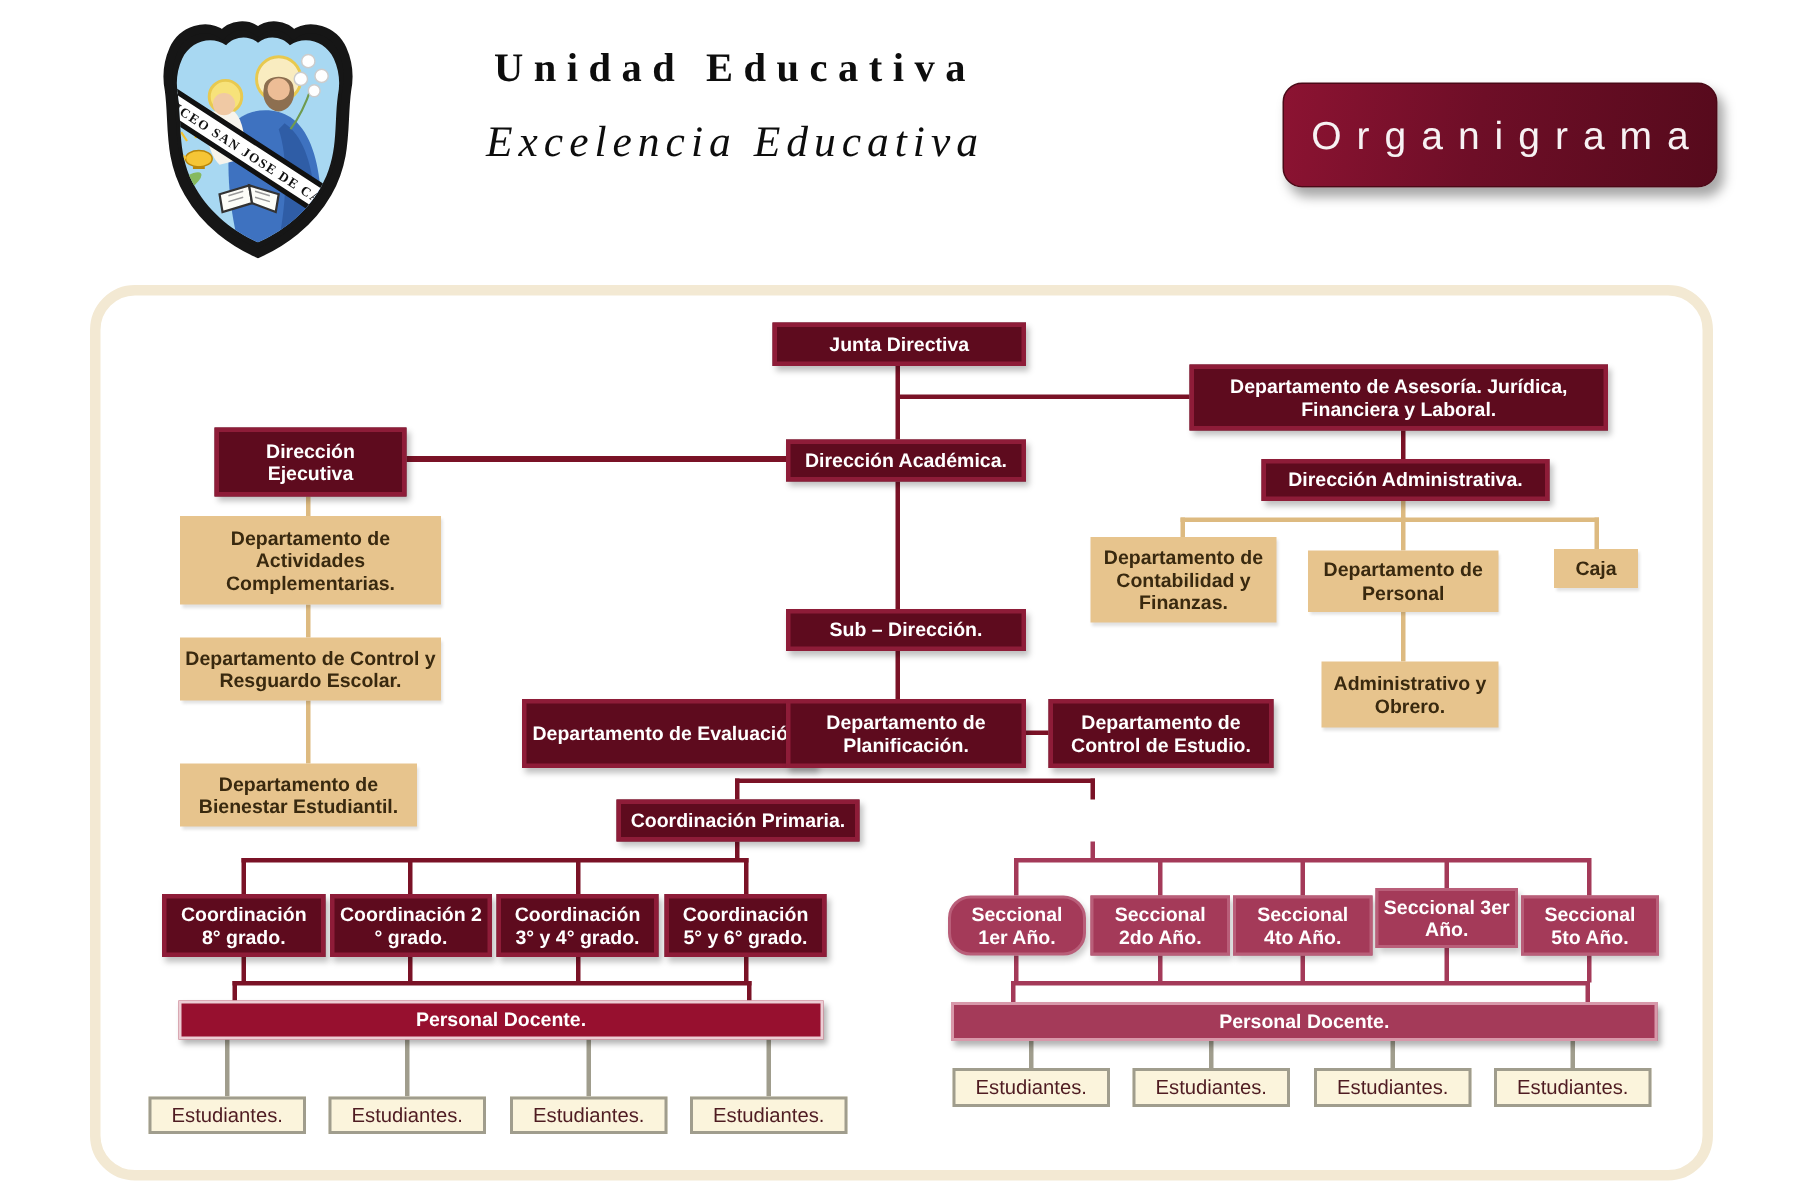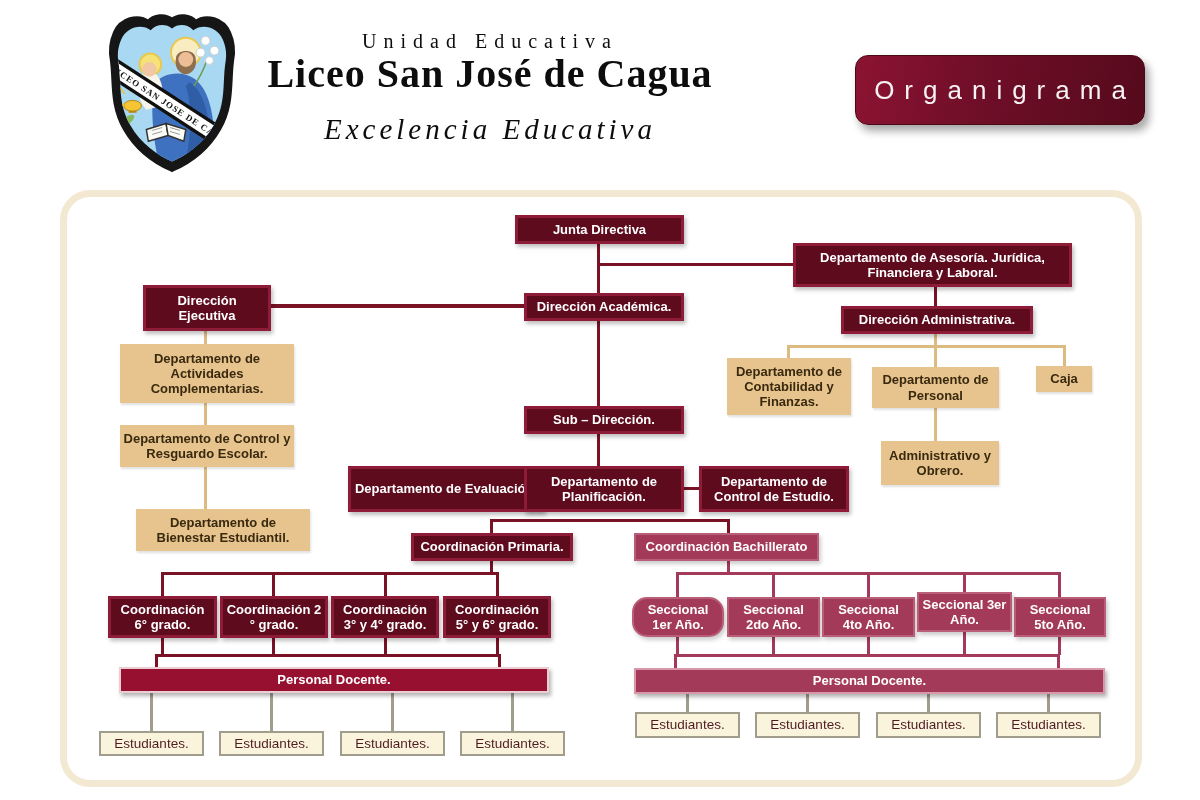--- a/index.html
+++ b/index.html
@@ -3,21 +3,21 @@
 <meta charset="utf-8">
 <style>
   html,body{margin:0;padding:0;background:#fff;}
   #page{position:relative;width:1200px;height:800px;background:#fff;overflow:hidden;
         font-family:"Liberation Sans",sans-serif;}
 
   
   #logo{position:absolute;left:103px;top:12px;width:138px;height:164px;}
   #titleblock{position:absolute;left:240px;top:30px;width:500px;text-align:center;
               color:#0d0d0d;font-family:"Liberation Serif",serif;}
-  #school-type{font-size:20px;font-weight:400;letter-spacing:7px;white-space:nowrap;}
+  #school-type{font-size:27px;font-weight:700;letter-spacing:7px;white-space:nowrap;}
   #school-name{font-size:40px;font-weight:700;letter-spacing:1px;line-height:1.05;white-space:nowrap;}
   #motto{font-size:29px;font-style:italic;font-weight:400;letter-spacing:4px;margin-top:18px;white-space:nowrap;}
   #org-button{position:absolute;left:855px;top:55px;width:290px;height:70px;border-radius:13px;
       background:linear-gradient(100deg,var(--button_grad_start) 0%,#6e0e27 45%,var(--button_grad_end) 100%);
       box-shadow:4px 6px 8px rgba(0,0,0,.35);
       display:flex;align-items:center;justify-content:center;
       color:#f7f2f3;font-size:26px;letter-spacing:10px;padding-left:10px;box-sizing:border-box;
       cursor:pointer;border:1px solid #4a0917;}
 
   
@@ -96,21 +96,20 @@
       </g>
       <g transform="rotate(33 70 95)">
         <rect x="-12" y="86" width="164" height="17" fill="#ffffff" stroke="#111111" stroke-width="3.5"></rect>
         <text x="70" y="98" text-anchor="middle" font-family="Liberation Serif, serif" font-weight="bold" font-size="9" letter-spacing="1" fill="#111111">LICEO SAN JOSE DE CAGUA</text>
       </g>
     </g>
   </svg>
 
   <div id="titleblock">
     <div id="school-type">Unidad Educativa</div>
-    <div id="school-name">Liceo San José de Cagua</div>
     <div id="motto">Excelencia Educativa</div>
   </div>
 
   <div id="org-button">Organigrama</div>
 
   <div id="frame"></div>
 
   <div id="chart">
       <div class="conn conn-maroon" style="left: 597px; top: 244px; width: 3px; height: 49px;"></div>
       <div class="conn conn-maroon" style="left: 600px; top: 263px; width: 193px; height: 3px;"></div>
@@ -176,24 +175,23 @@
       <div class="node n-tan" style="left: 120px; top: 344px; width: 174px; height: 59px;">Departamento de Actividades Complementarias.</div>
       <div class="node n-tan" style="left: 727px; top: 358px; width: 124px; height: 57px;">Departamento de Contabilidad y Finanzas.</div>
       <div class="node n-tan" style="left: 872px; top: 367px; width: 127px; height: 41px;">Departamento de Personal</div>
       <div class="node n-tan" style="left: 1036px; top: 366px; width: 56px; height: 26px;">Caja</div>
       <div class="node n-tan" style="left: 120px; top: 425px; width: 174px; height: 42px;">Departamento de Control y Resguardo Escolar.</div>
       <div class="node n-maroon" style="left: 524px; top: 406px; width: 160px; height: 28px;">Sub – Dirección.</div>
       <div class="node n-tan" style="left: 881px; top: 441px; width: 118px; height: 44px;">Administrativo y Obrero.</div>
       <div class="node n-maroon" style="left: 348px; top: 466px; width: 196px; height: 46px;">Departamento de Evaluación.</div>
       <div class="node n-maroon" style="left: 524px; top: 466px; width: 160px; height: 46px;">Departamento de Planificación.</div>
       <div class="node n-maroon" style="left: 699px; top: 466px; width: 150px; height: 46px;">Departamento de Control de Estudio.</div>
-      <div class="node n-tan" style="left: 136px; top: 509px; width: 174px; height: 42px;">Departamento de Bienestar Estudiantil.</div>
+      <div class="node n-tan" style="left: 120px; top: 509px; width: 158px; height: 42px;">Departamento de Bienestar Estudiantil.</div>
       <div class="node n-maroon" style="left: 411px; top: 533px; width: 162px; height: 28px;">Coordinación Primaria.</div>
-      <div class="node n-crimson" style="left: 634px; top: 533px; width: 185px; height: 28px;">Coordinación Bachillerato</div>
-      <div class="node n-maroon" style="left: 108px; top: 596px; width: 109px; height: 42px;">Coordinación 6° grado.</div>
+      <div class="node n-maroon" style="left: 108px; top: 596px; width: 109px; height: 42px;">Coordinación 8° grado.</div>
       <div class="node n-maroon" style="left: 220px; top: 596px; width: 108px; height: 42px;">Coordinación 2 ° grado.</div>
       <div class="node n-maroon" style="left: 331px; top: 596px; width: 108px; height: 42px;">Coordinación 3° y 4° grado.</div>
       <div class="node n-maroon" style="left: 443px; top: 596px; width: 108px; height: 42px;">Coordinación 5° y 6° grado.</div>
       <div class="node n-crimson" style="left: 632px; top: 597px; width: 92px; height: 40px; border-radius: 15px;">Seccional 1er Año.</div>
       <div class="node n-crimson" style="left: 727px; top: 597px; width: 93px; height: 40px;">Seccional 2do Año.</div>
       <div class="node n-crimson" style="left: 822px; top: 597px; width: 93px; height: 40px;">Seccional 4to Año.</div>
       <div class="node n-crimson" style="left: 917px; top: 592px; width: 95px; height: 40px;">Seccional 3er Año.</div>
       <div class="node n-crimson" style="left: 1014px; top: 597px; width: 92px; height: 40px;">Seccional 5to Año.</div>
       <div class="node n-barL" style="left: 119px; top: 667px; width: 430px; height: 26px;">Personal Docente.</div>
       <div class="node n-barR" style="left: 634px; top: 668px; width: 471px; height: 26px;">Personal Docente.</div>

